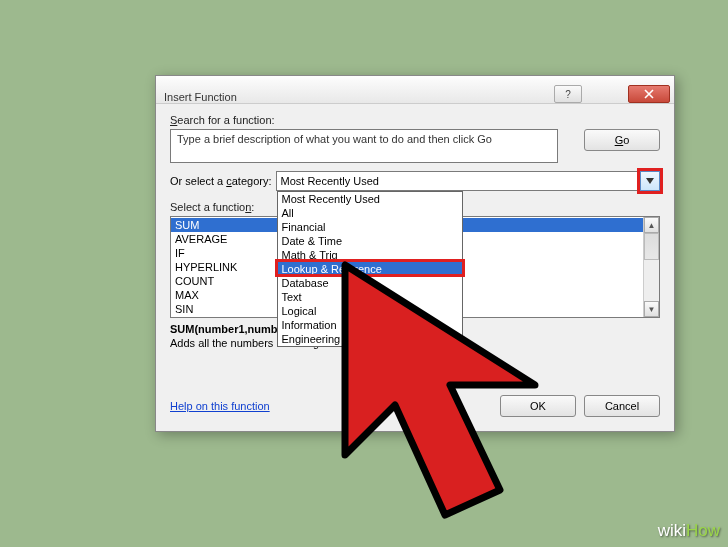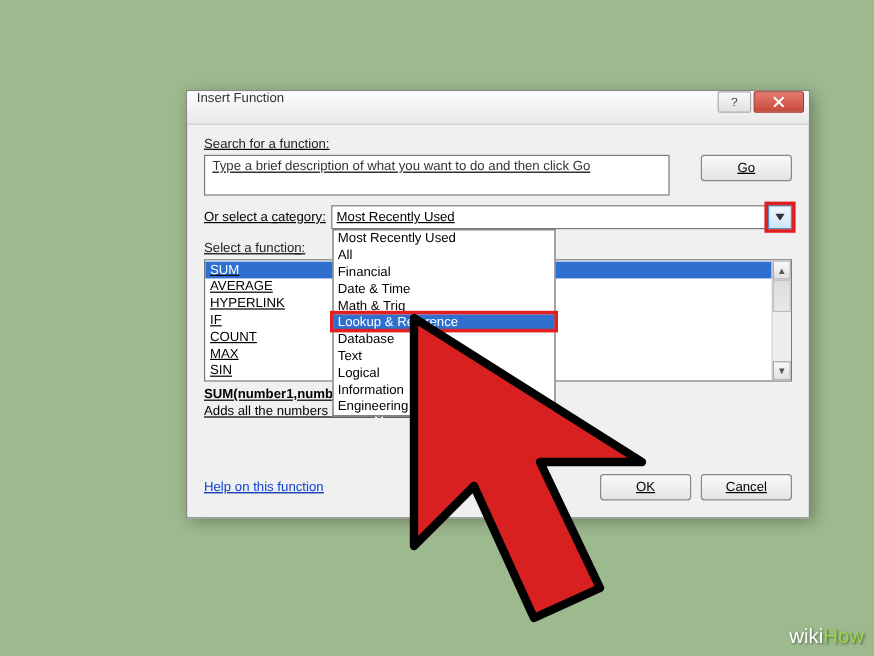--- a/index.html
+++ b/index.html
@@ -19,22 +19,23 @@
       width: 520px;
       background: #f0f0f0;
       border: 1px solid #888;
       box-shadow: 3px 3px 12px rgba(0,0,0,0.3);
     }
     .titlebar {
       height: 28px;
       background: linear-gradient(to bottom, #fdfdfd, #e8e8e8);
       border-bottom: 1px solid #ccc;
       display: flex;
-      align-items: flex-start;
+      align-items: flex-end;
       padding: 0 4px 0 8px;
+      gap: 44px;
     }
     .titlebar-title { flex: 1; color: #333; }
     .titlebar-btn {
       width: 28px;
       height: 18px;
       margin-left: 2px;
       border: 1px solid #aaa;
       background: linear-gradient(to bottom, #fafafa, #e0e0e0);
       display: flex;
       align-items: center;
@@ -45,21 +46,20 @@
     }
     .titlebar-close {
       width: 42px;
       background: linear-gradient(to bottom, #e67a6f, #c8493a);
       border-color: #a03020;
       color: #fff;
       font-weight: bold;
     }
     .content {
       padding: 10px 14px 14px;
-      text-decoration: underline;
     }
     .field-label {
       margin-bottom: 3px;
       color: #222;
     }
     .underline { text-decoration: underline; }
     .search-row { display: flex; gap: 26px; margin-bottom: 8px; }
     .search-box {
       flex: 1;
       height: 34px;
@@ -274,22 +274,22 @@
           <div class="dropdown-item">Information</div>
           <div class="dropdown-item">Engineering</div>
         </div>
         <div class="dd-hl-box"></div>
       </div>
     </div>
     <div class="field-label func-label">Select a functio<span class="underline">n</span>:</div>
     <div class="listbox">
       <div class="listbox-item sel">SUM</div>
       <div class="listbox-item">AVERAGE</div>
+      <div class="listbox-item">IF</div>
       <div class="listbox-item">HYPERLINK</div>
-      <div class="listbox-item">IF</div>
       <div class="listbox-item">COUNT</div>
       <div class="listbox-item">MAX</div>
       <div class="listbox-item">SIN</div>
       <div class="scrollbar">
         <div class="sb-btn">▲</div>
         <div class="sb-track">
             <div class="sb-thumb"></div>
           </div>
         <div class="sb-btn">▼</div>
       </div>

